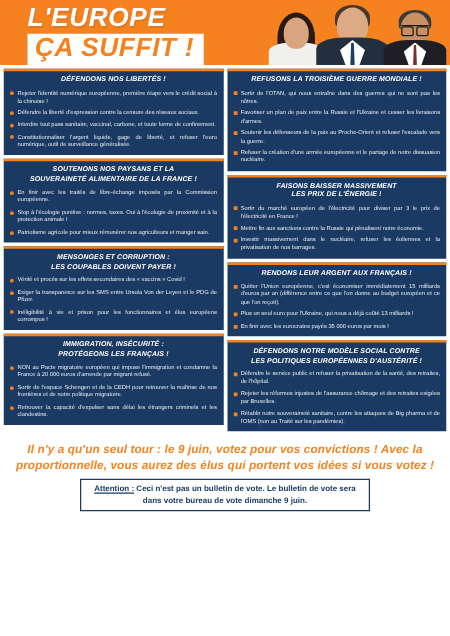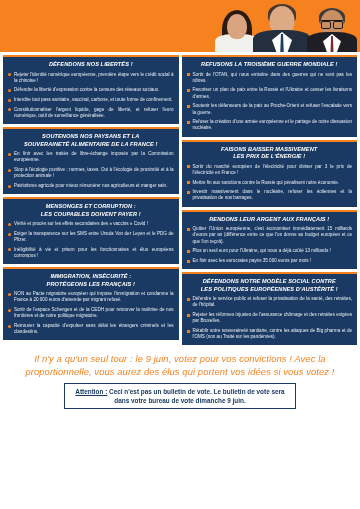--- a/index.html
+++ b/index.html
@@ -190,21 +190,21 @@
 
   
   .footer {
     padding: 7px 10px 6px 10px;
     text-align: center;
     background: #ffffff;
   }
   .footer-slogan {
     color: #F5821F;
     font-size: 9.4px;
-    font-weight: normal;
+    font-weight: bold;
     font-style: italic;
     line-height: 13px;
     letter-spacing: 0.1px;
   }
   .footer-notice {
     margin: 5px auto 0 auto;
     border: 1.3px solid #1B3A63;
     padding: 3px 8px;
     width: 232px;
     color: #1B3A63;
@@ -213,20 +213,26 @@
     line-height: 9px;
   }
   .footer-notice .attn { text-decoration: underline; }
 </style>
 </head>
 <body>
 
 <div class="poster">
 
   <div class="header">
+    <div class="header-title">
+      <div class="title-line1">L'EUROPE</div>
+      <div class="title-line2-wrap">
+        <div class="title-line2">ÇA SUFFIT !</div>
+      </div>
+    </div>
 
     <div class="header-photos">
       <div class="person p-woman">
         <div class="hair"></div>
         <div class="head"></div>
         <div class="body"></div>
       </div>
       <div class="person p-man1">
         <div class="hair"></div>
         <div class="head"></div>

